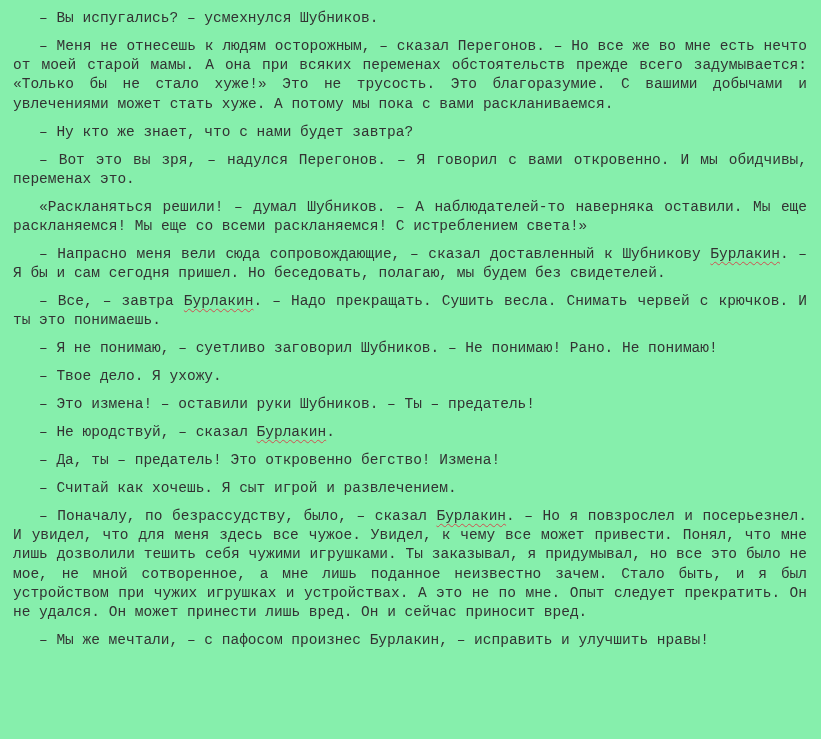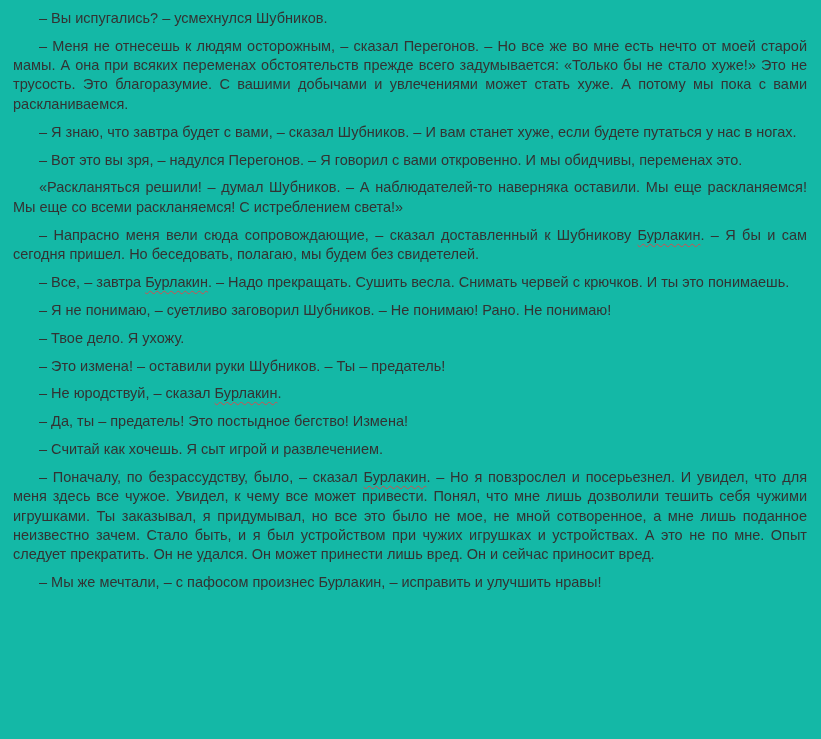--- a/index.html
+++ b/index.html
@@ -5,23 +5,23 @@
   html, body {
     margin: 0;
     padding: 0;
     background: #ffffff;
   }
   .page {
     width: 821px;
     height: 739px;
     box-sizing: border-box;
     padding: 9px 14px 0 13px;
-    background: #14b8a6;
+    background: #86efac;
     overflow: hidden;
-    font-family: Liberation Sans, sans-serif;
+    font-family: Liberation Mono, monospace;
     font-size: 14.5px;
     line-height: 19.3px;
     color: #333333;
   }
   .page p {
     margin: 0 0 8.6px 0;
     text-align: justify;
     text-indent: 26px;
   }
   .misspell {
@@ -33,27 +33,27 @@
     margin-top: 38px;
   }
 </style>
 </head>
 <body>
 
 <div class="page">
   <div id="doc-body">
       <p><span>– Вы испугались? – усмехнулся Шубников.</span></p>
       <p><span>– Меня не отнесешь к людям осторожным, – сказал Перегонов. – Но все же во мне есть нечто от моей старой мамы. А она при всяких переменах обстоятельств прежде всего задумывается: «Только бы не стало хуже!» Это не трусость. Это благоразумие. С вашими добычами и увлечениями может стать хуже. А потому мы пока с вами раскланиваемся.</span></p>
-      <p><span>– Я знаю, что завтра будет с вами, – сказал Шубников. – И вам станет хуже, если будете путаться у нас в ногах.</span></p>
+      <p><span>– Ну кто же знает, что с нами будет завтра?</span></p>
       <p><span>– Вот это вы зря, – надулся Перегонов. – Я говорил с вами откровенно. И мы обидчивы, переменах это.</span></p>
       <p><span>«Раскланяться решили! – думал Шубников. – А наблюдателей-то наверняка оставили. Мы еще раскланяемся! Мы еще со всеми раскланяемся! С истреблением света!»</span></p>
       <p><span>– Напрасно меня вели сюда сопровождающие, – сказал доставленный к Шубникову </span><span class="misspell">Бурлакин</span><span>. – Я бы и сам сегодня пришел. Но беседовать, полагаю, мы будем без свидетелей.</span></p>
       <p><span>– Все, – завтра </span><span class="misspell">Бурлакин</span><span>. – Надо прекращать. Сушить весла. Снимать червей с крючков. И ты это понимаешь.</span></p>
       <p><span>– Я не понимаю, – суетливо заговорил Шубников. – Не понимаю! Рано. Не понимаю!</span></p>
       <p><span>– Твое дело. Я ухожу.</span></p>
       <p><span>– Это измена! – оставили руки Шубников. – Ты – предатель!</span></p>
       <p><span>– Не юродствуй, – сказал </span><span class="misspell">Бурлакин</span><span>.</span></p>
-      <p><span>– Да, ты – предатель! Это постыдное бегство! Измена!</span></p>
+      <p><span>– Да, ты – предатель! Это откровенно бегство! Измена!</span></p>
       <p><span>– Считай как хочешь. Я сыт игрой и развлечением.</span></p>
       <p><span>– Поначалу, по безрассудству, было, – сказал </span><span class="misspell">Бурлакин</span><span>. – Но я повзрослел и посерьезнел. И увидел, что для меня здесь все чужое. Увидел, к чему все может привести. Понял, что мне лишь дозволили тешить себя чужими игрушками. Ты заказывал, я придумывал, но все это было не мое, не мной сотворенное, а мне лишь поданное неизвестно зачем. Стало быть, и я был устройством при чужих игрушках и устройствах. А это не по мне. Опыт следует прекратить. Он не удался. Он может принести лишь вред. Он и сейчас приносит вред.</span></p>
       <p><span>– Мы же мечтали, – с пафосом произнес Бурлакин, – исправить и улучшить нравы!</span></p>
     </div>
 </div>
 
 </body></html>

